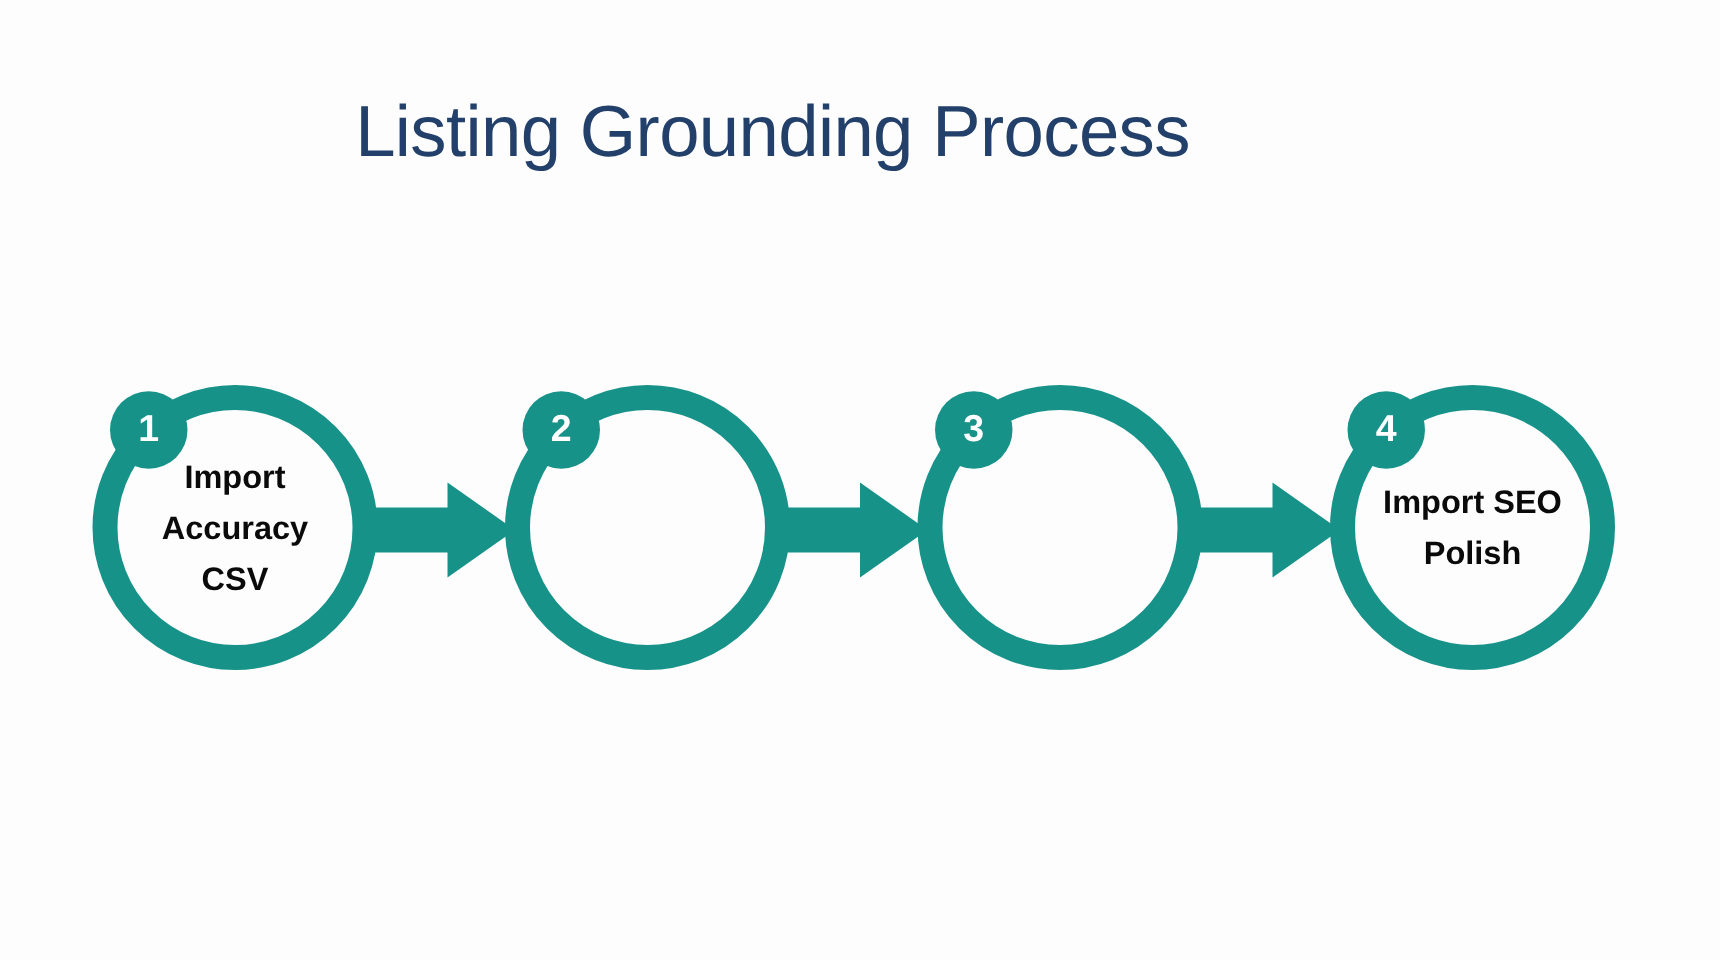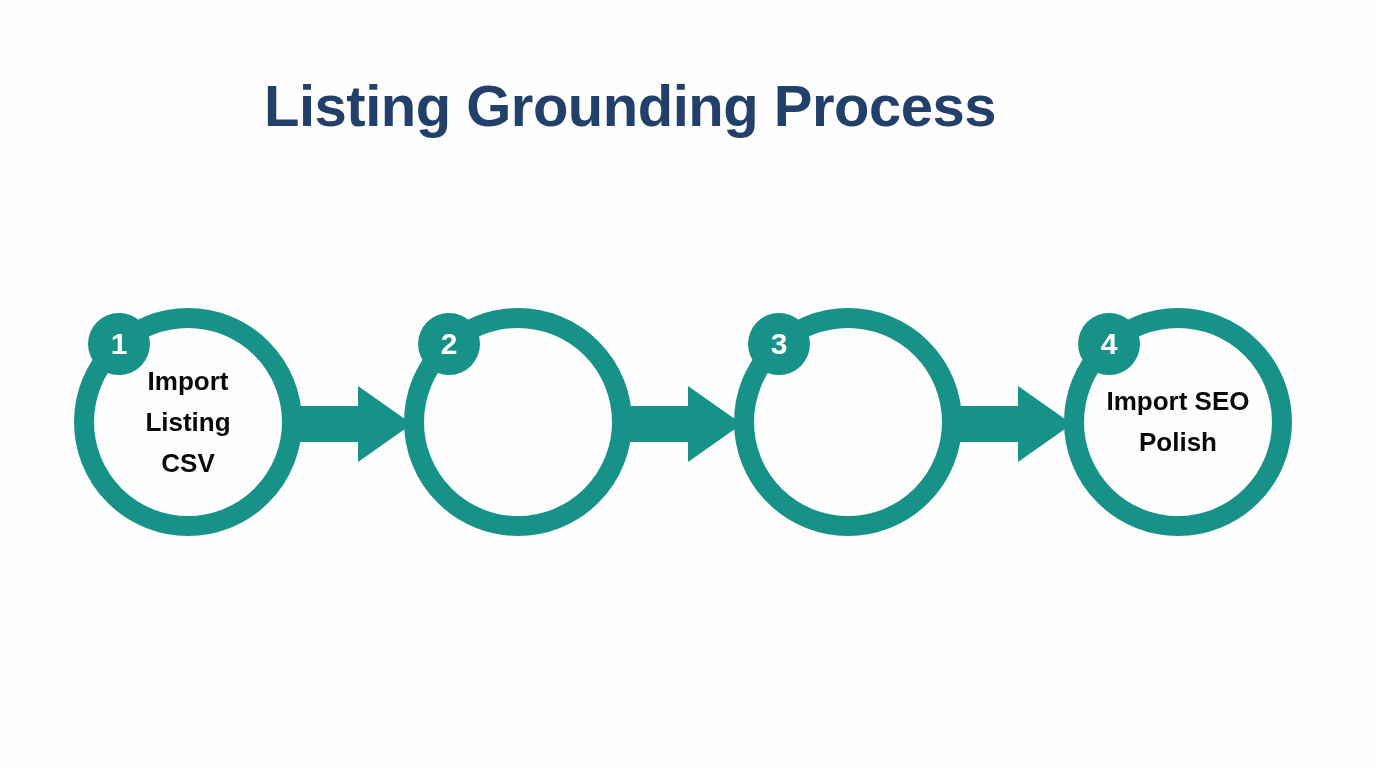--- a/index.html
+++ b/index.html
@@ -21,26 +21,25 @@
   }
 
   
   #title {
     position: absolute;
     left: 0;
     top: 74px;
     width: 1236px;
     text-align: center;
     font-size: 58px;
-    font-weight: bold;
+    font-weight: normal;
     letter-spacing: -0.5px;
     color: #22406a;
     line-height: 1.1;
     white-space: nowrap;
-    margin-left: 12px;
   }
 
   
   #flow {
     position: absolute;
     left: 0;
     top: 296px;
     width: 1376px;
     height: 256px;
   }
@@ -116,21 +115,21 @@
 
 <div id="canvas">
 
   <div id="title">Listing Grounding Process</div>
 
   <div id="flow">
 
     <div class="step" style="left:74px;">
       <div class="ring"></div>
       <div class="step-label">Import
-Listing
+Accuracy
 CSV</div>
       <div class="badge">1</div>
     </div>
 
     <div class="arrow" style="left:296px;">
       <svg viewBox="0 0 116 80" xmlns="http://www.w3.org/2000/svg">
         <path d="M0 22 L62 22 L62 2 L116 40 L62 78 L62 58 L0 58 Z" fill="#179289"></path>
       </svg>
     </div>
 

